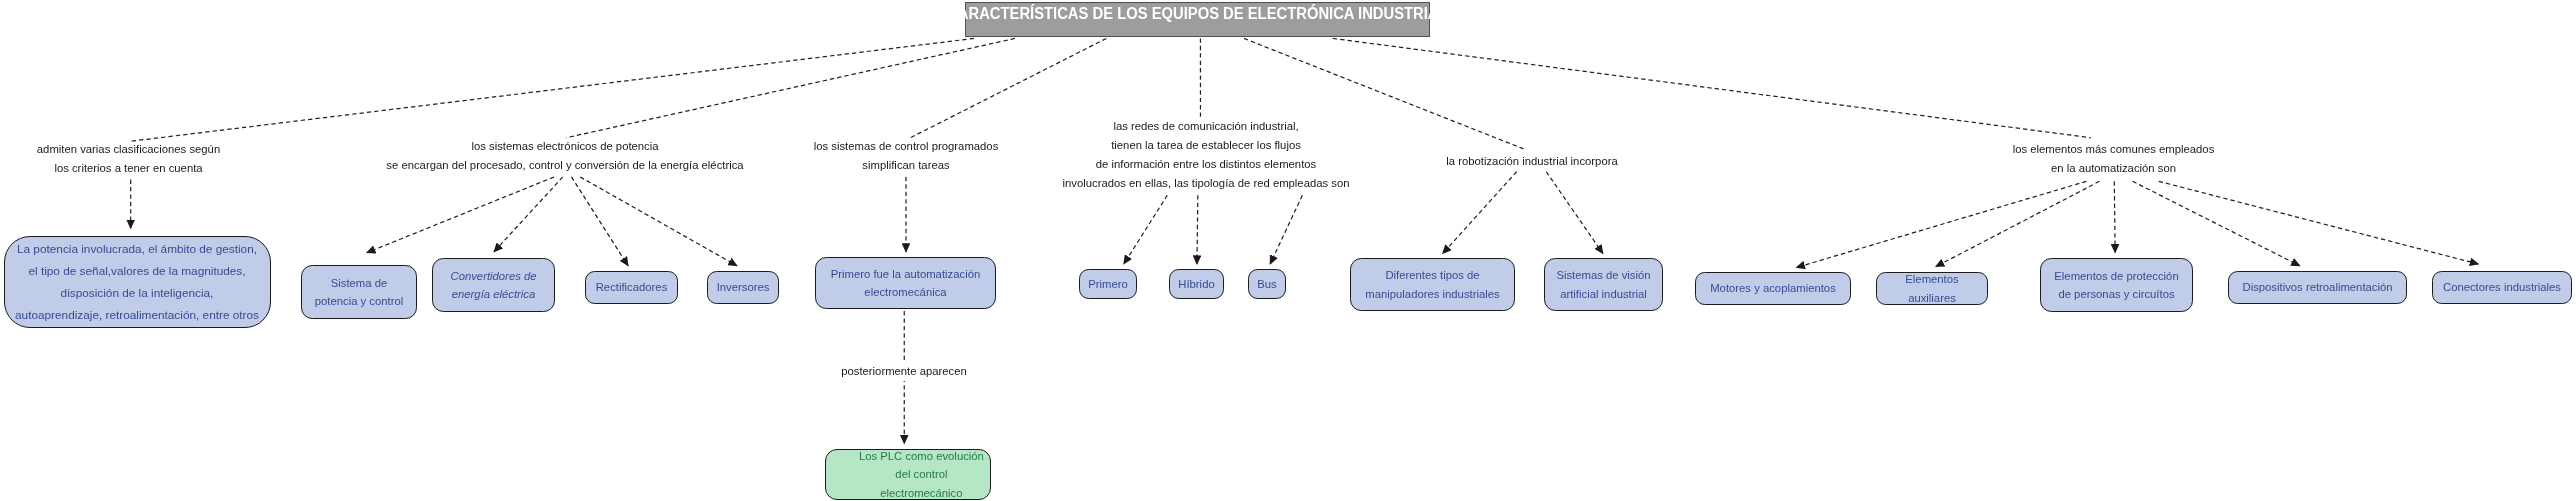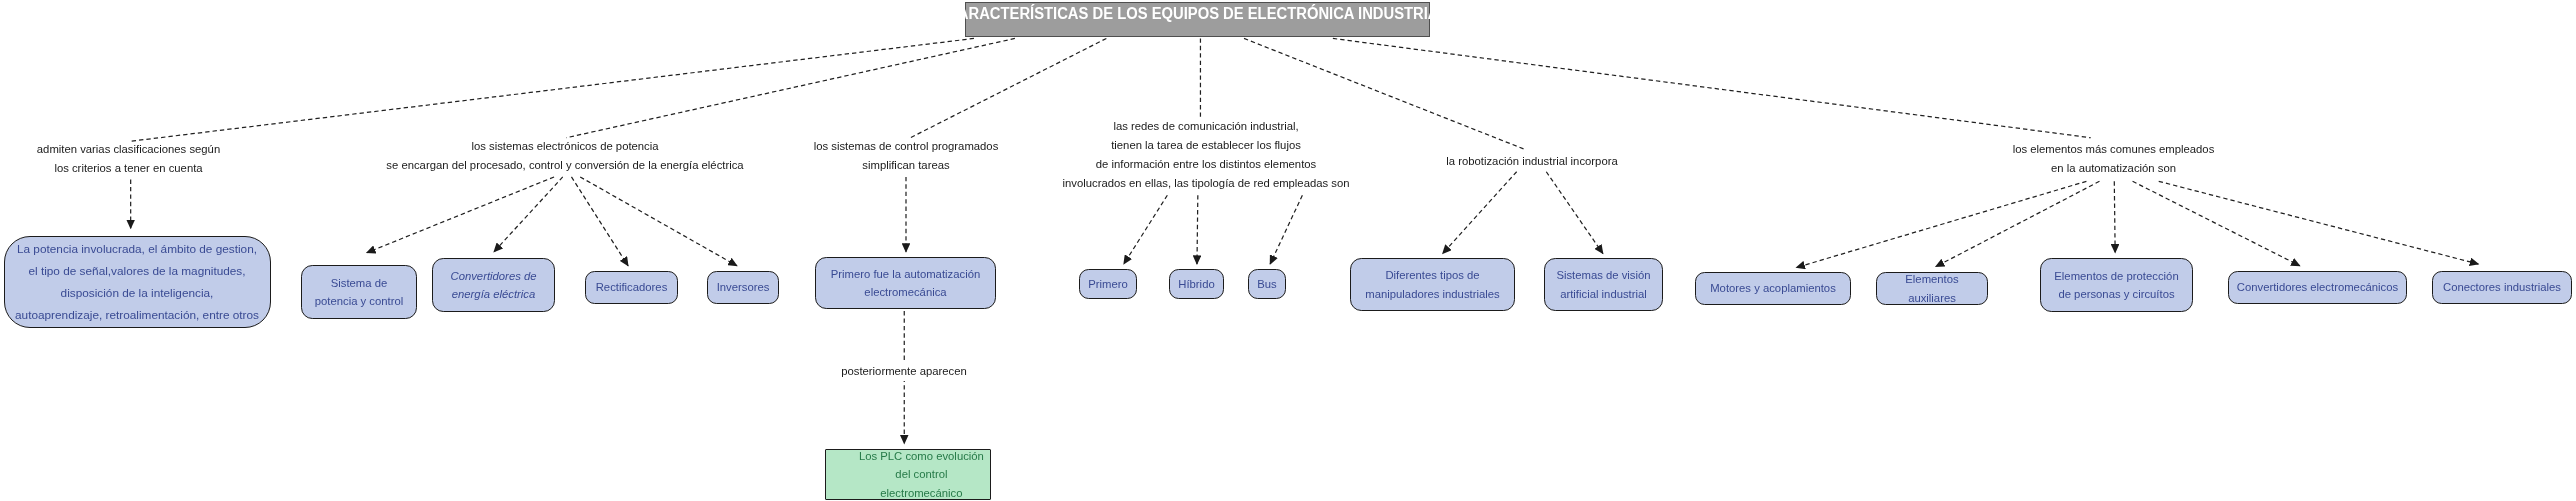--- a/index.html
+++ b/index.html
@@ -40,21 +40,21 @@
     display:flex;align-items:center;justify-content:center;
     text-align:center;white-space:pre-line;
     font-size:11.3px;line-height:18.3px;
     padding:1.7px 5.2px;
   }
   .node.big{border-radius:26px;font-size:11.8px;line-height:22px;}
   .node.mid{border-radius:11.3px;}
   .node.green{
     background:var(--green-fill,#b5e7c6);
     color:var(--green-text,#267a48);
-    border-radius:1px;
+    border-radius:12px;
     padding-left:32px;
   }
 </style>
 </head>
 <body>
 
 <div id="canvas">
 
   <svg id="edges" viewBox="0 0 2957 576">
     <defs>
@@ -136,17 +136,17 @@
 
   <div class="node mid" style="left:1350px;top:258px;width:165px;height:53px;">Diferentes tipos de
 manipuladores industriales</div>
   <div class="node mid" style="left:1544px;top:258px;width:119px;height:53px;">Sistemas de visión
 artificial industrial</div>
 
   <div class="node" style="left:1695px;top:272px;width:156px;height:33px;">Motores y acoplamientos</div>
   <div class="node" style="left:1876px;top:272px;width:112px;height:33px;">Elementos auxiliares</div>
   <div class="node mid" style="left:2040px;top:258px;width:153px;height:54px;">Elementos de protección
 de personas y circuítos</div>
-  <div class="node" style="left:2228px;top:271px;width:179px;height:33px;">Convertidores electromecánicos</div>
+  <div class="node" style="left:2228px;top:271px;width:179px;height:33px;">Dispositivos retroalimentación</div>
   <div class="node" style="left:2432px;top:271px;width:140px;height:33px;">Conectores industriales</div>
 
 </div>
 
 
 </body></html>

